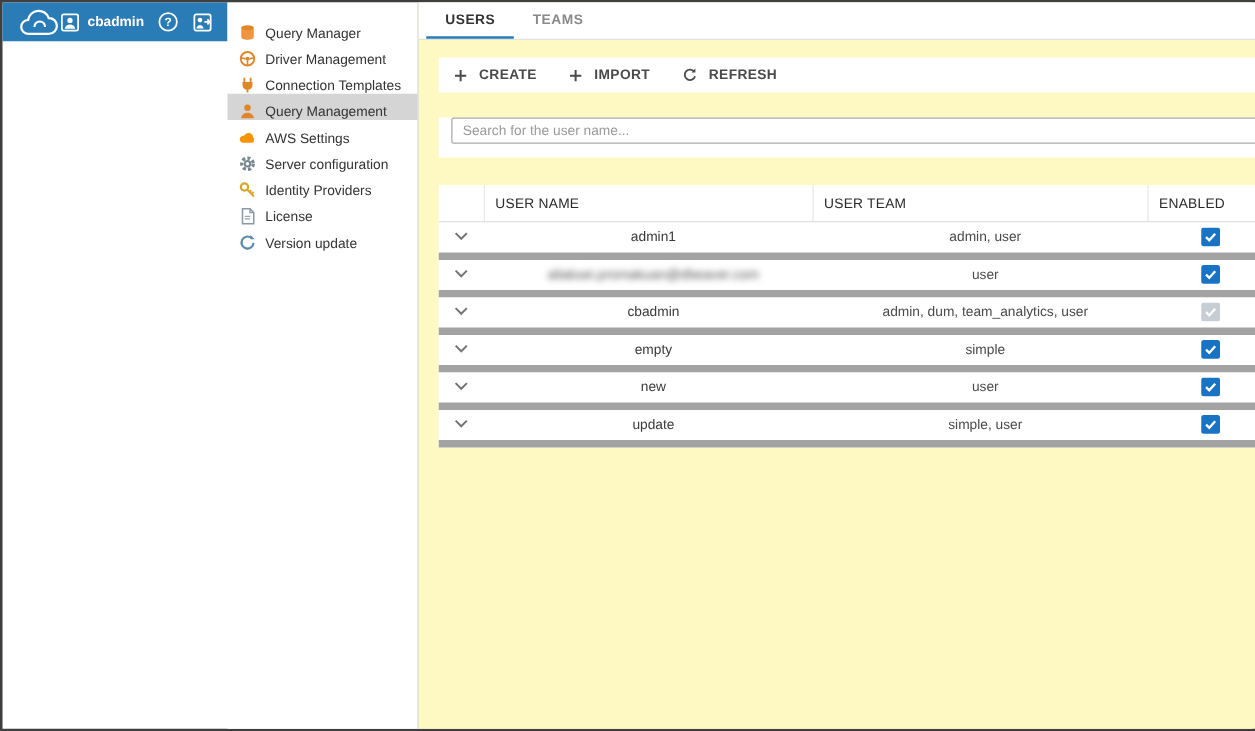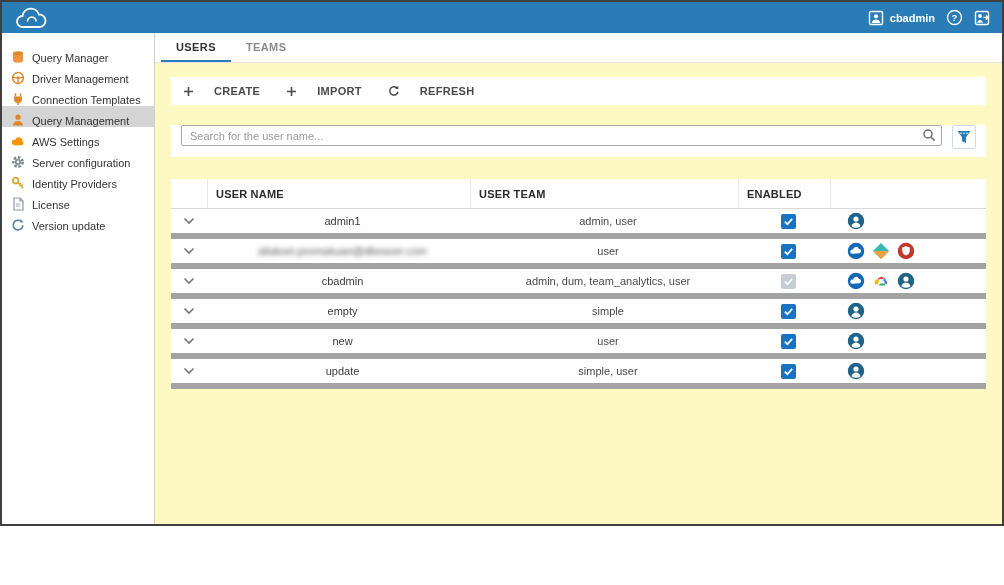--- a/index.html
+++ b/index.html
@@ -1,19 +1,19 @@
 <!DOCTYPE html>
 <html style="--brand: #2a7cb7; --checkbox: #1873c5;"><head>
 <meta charset="utf-8">
 <style>
   * { box-sizing: border-box; margin: 0; padding: 0; }
   html, body { width: 1004px; height: 585px; }
   body { font-family: "Liberation Sans", sans-serif; background: #fff; overflow: hidden; }
 
-  .window { width: 1004px; height: 526px; border: 2px solid #3f3f3f; display: flex; flex-direction: column; background: #fff; }
+  .window { width: 1004px; height: 585px; border: 2px solid #3f3f3f; display: flex; flex-direction: row; background: #fff; }
 
   
   .topbar { height: 31px; flex: 0 0 31px; background: var(--brand, #2a7cb7); display: flex; align-items: center; padding: 0 12px; }
   .logo { display: flex; align-items: center; cursor: pointer; }
   .topbar-right { margin-left: auto; display: flex; align-items: center; gap: 11px; }
   .account { display: flex; align-items: center; gap: 6px; color: #fff; font-size: 11px; font-weight: bold; cursor: pointer; }
   .ticon { display: flex; align-items: center; cursor: pointer; }
 
   
   .bodyrow { flex: 1; display: flex; min-height: 0; }
@@ -22,33 +22,33 @@
   .side-item.selected { background: #d5d5d5; }
   .side-icon { width: 14px; height: 14px; flex: 0 0 14px; display: flex; align-items: center; justify-content: center; }
 
   .main { flex: 1; display: flex; flex-direction: column; background: #fef9c3; min-width: 0; }
   .tabs { height: 30px; flex: 0 0 30px; background: #fff; display: flex; padding-left: 6px; border-bottom: 1px solid #e2e2e2; }
   .tab { padding: 0 15px; display: flex; align-items: center; font-size: 11px; font-weight: bold; letter-spacing: .4px; color: #8a8a8a; cursor: pointer; border-bottom: 2px solid transparent; }
   .tab.active { color: #333; border-bottom-color: var(--brand, #2a7cb7); }
 
   .panel { background: #fff; margin: 0 16px; }
   .toolbar { margin-top: 14px; height: 28px; display: flex; align-items: center; padding: 0 12px; gap: 26px; }
-  .tool-btn { display: flex; align-items: center; gap: 20px; font-size: 11px; font-weight: bold; letter-spacing: .3px; color: #4a4a4a; cursor: pointer; background: none; border: none; font-family: inherit; }
+  .tool-btn { display: flex; align-items: center; gap: 9px; font-size: 11px; font-weight: bold; letter-spacing: .3px; color: #4a4a4a; cursor: pointer; background: none; border: none; font-family: inherit; }
 
   .searchbar { margin-top: 20px; height: 32px; display: flex; padding: 0 10px; }
   .search-wrap { flex: 1; position: relative; height: 21px; }
   .search-input { width: 100%; height: 21px; border: 1px solid #a9a9a9; border-radius: 2px; font-size: 11px; padding: 0 26px 0 8px; color: #333; font-family: inherit; outline: none; }
   .search-input::placeholder { color: #9a9a9a; }
   .search-icon { position: absolute; right: 6px; top: 3px; display: flex; }
   .filter-btn { width: 24px; height: 24px; margin-left: 10px; border: 1px solid #cfdce8; border-radius: 2px; display: flex; align-items: center; justify-content: center; cursor: pointer; background: #fff; }
 
   .table-panel { margin-top: 22px; }
   .thead, .trow { display: grid; grid-template-columns: 36px 263px 268px 92px 1fr; align-items: center; }
   .thead { height: 30px; border-bottom: 1px solid #d9d9d9; }
-  .th { font-size: 11px; font-weight: bold; color: #2b2b2b; letter-spacing: .2px; padding-left: 8px; height: 100%; display: flex; align-items: center; border-left: 1px solid #e9e9e9; }
+  .th { font-size: 11px; font-weight: normal; color: #2b2b2b; letter-spacing: .2px; padding-left: 8px; height: 100%; display: flex; align-items: center; border-left: 1px solid #e9e9e9; }
   .th:first-child { border-left: none; }
   .trow { height: 30px; border-bottom: 6px solid #a3a3a3; font-size: 11px; color: #3a3a3a; background: #fff; text-align: center; }
   .cell { padding-left: 8px; overflow: hidden; white-space: nowrap; }
   .chev { display: flex; justify-content: center; cursor: pointer; padding-left: 0; }
   .name-cell.blurred { filter: blur(2.4px); color: #555; }
   .team-cell { color: #4a4a4a; }
   .checkbox { width: 15px; height: 15px; border-radius: 2px; background: var(--checkbox, #1873c5); display: inline-flex; align-items: center; justify-content: center; cursor: pointer; }
   .checkbox.disabled { background: #c6ced4; cursor: default; }
   .icons-cell { display: flex; gap: 7px; padding-left: 17px; }
   .icon18 { width: 18px; height: 18px; display: flex; }

